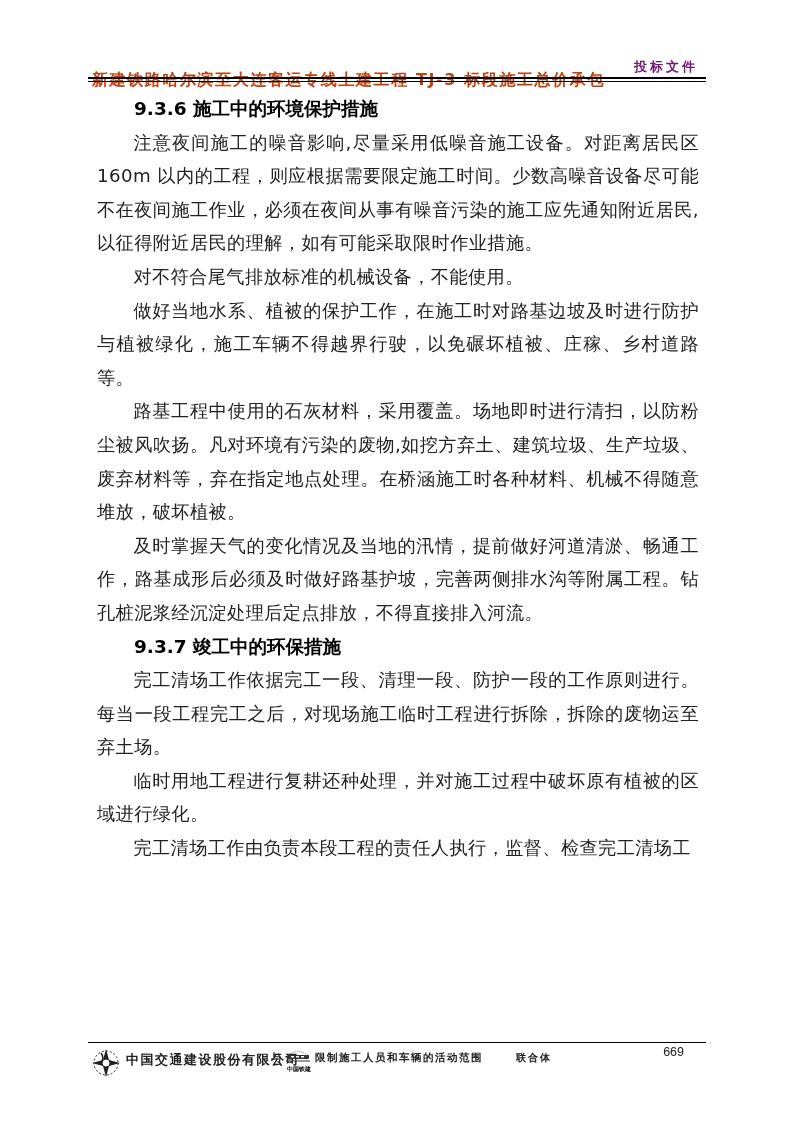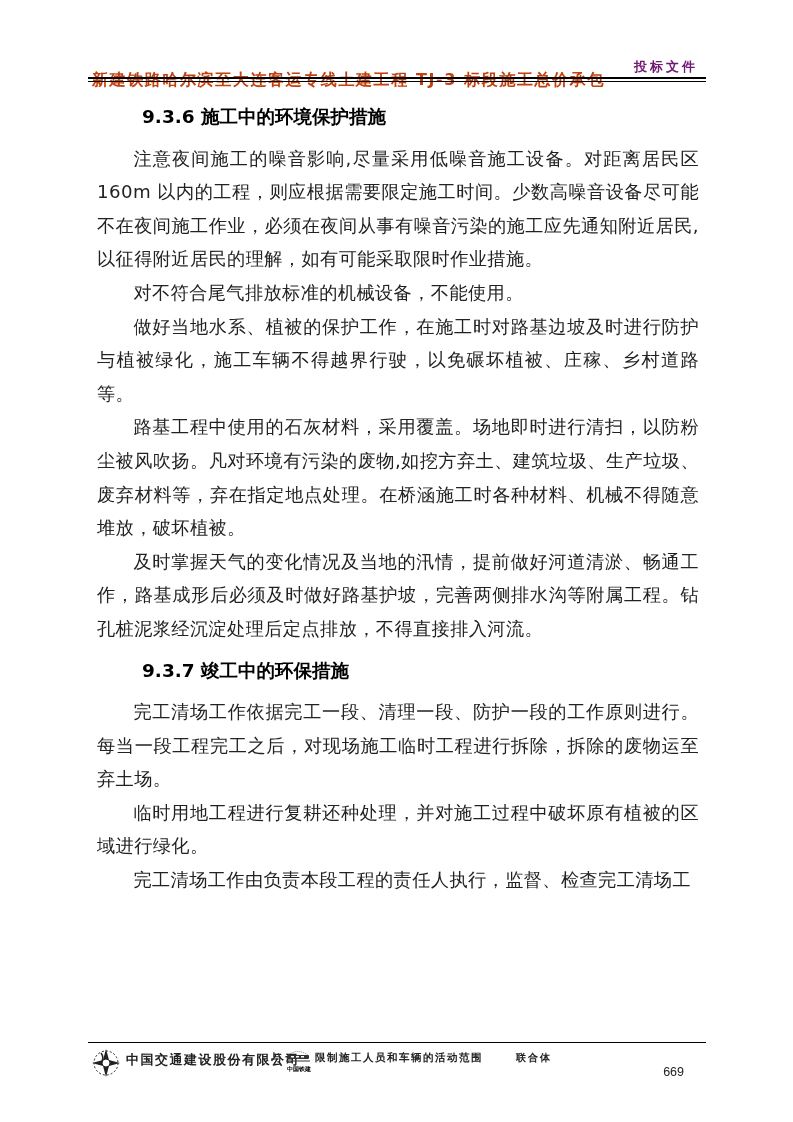--- a/index.html
+++ b/index.html
@@ -71,21 +71,21 @@
       line-height: 33.6px;
       text-indent: 2em;
       text-align: justify;
       text-justify: inter-character;
       letter-spacing: 0.4px;
       font-family: "DejaVu Sans", "Liberation Sans", sans-serif;
       font-weight: normal;
       color: #222;
     }
     .heading {
-      margin: 8px;
+      margin: 0;
       font-size: 18.5px;
       line-height: 33.6px;
       text-indent: 2em;
       font-weight: bold;
       color: #000;
       font-family: "DejaVu Sans", "Liberation Sans", sans-serif;
     }
     .footer-rule {
       position: absolute;
       left: 88px;
@@ -164,21 +164,21 @@
       font-weight: bold;
       letter-spacing: 2px;
       color: #222;
       white-space: nowrap;
       font-family: "DejaVu Sans", "Liberation Sans", sans-serif;
       margin-left: 16px;
     }
     .page-number {
       position: absolute;
       right: 22px;
-      top: 20px;
+      top: 0;
       font-size: 12.5px;
       color: #222;
       font-family: "Liberation Sans", sans-serif;
     }
   </style>
 </head>
 <body>
 
 <div class="header">
   <span class="header-title">新建铁路哈尔滨至大连客运专线土建工程 TJ-3 标段施工总价承包</span>

